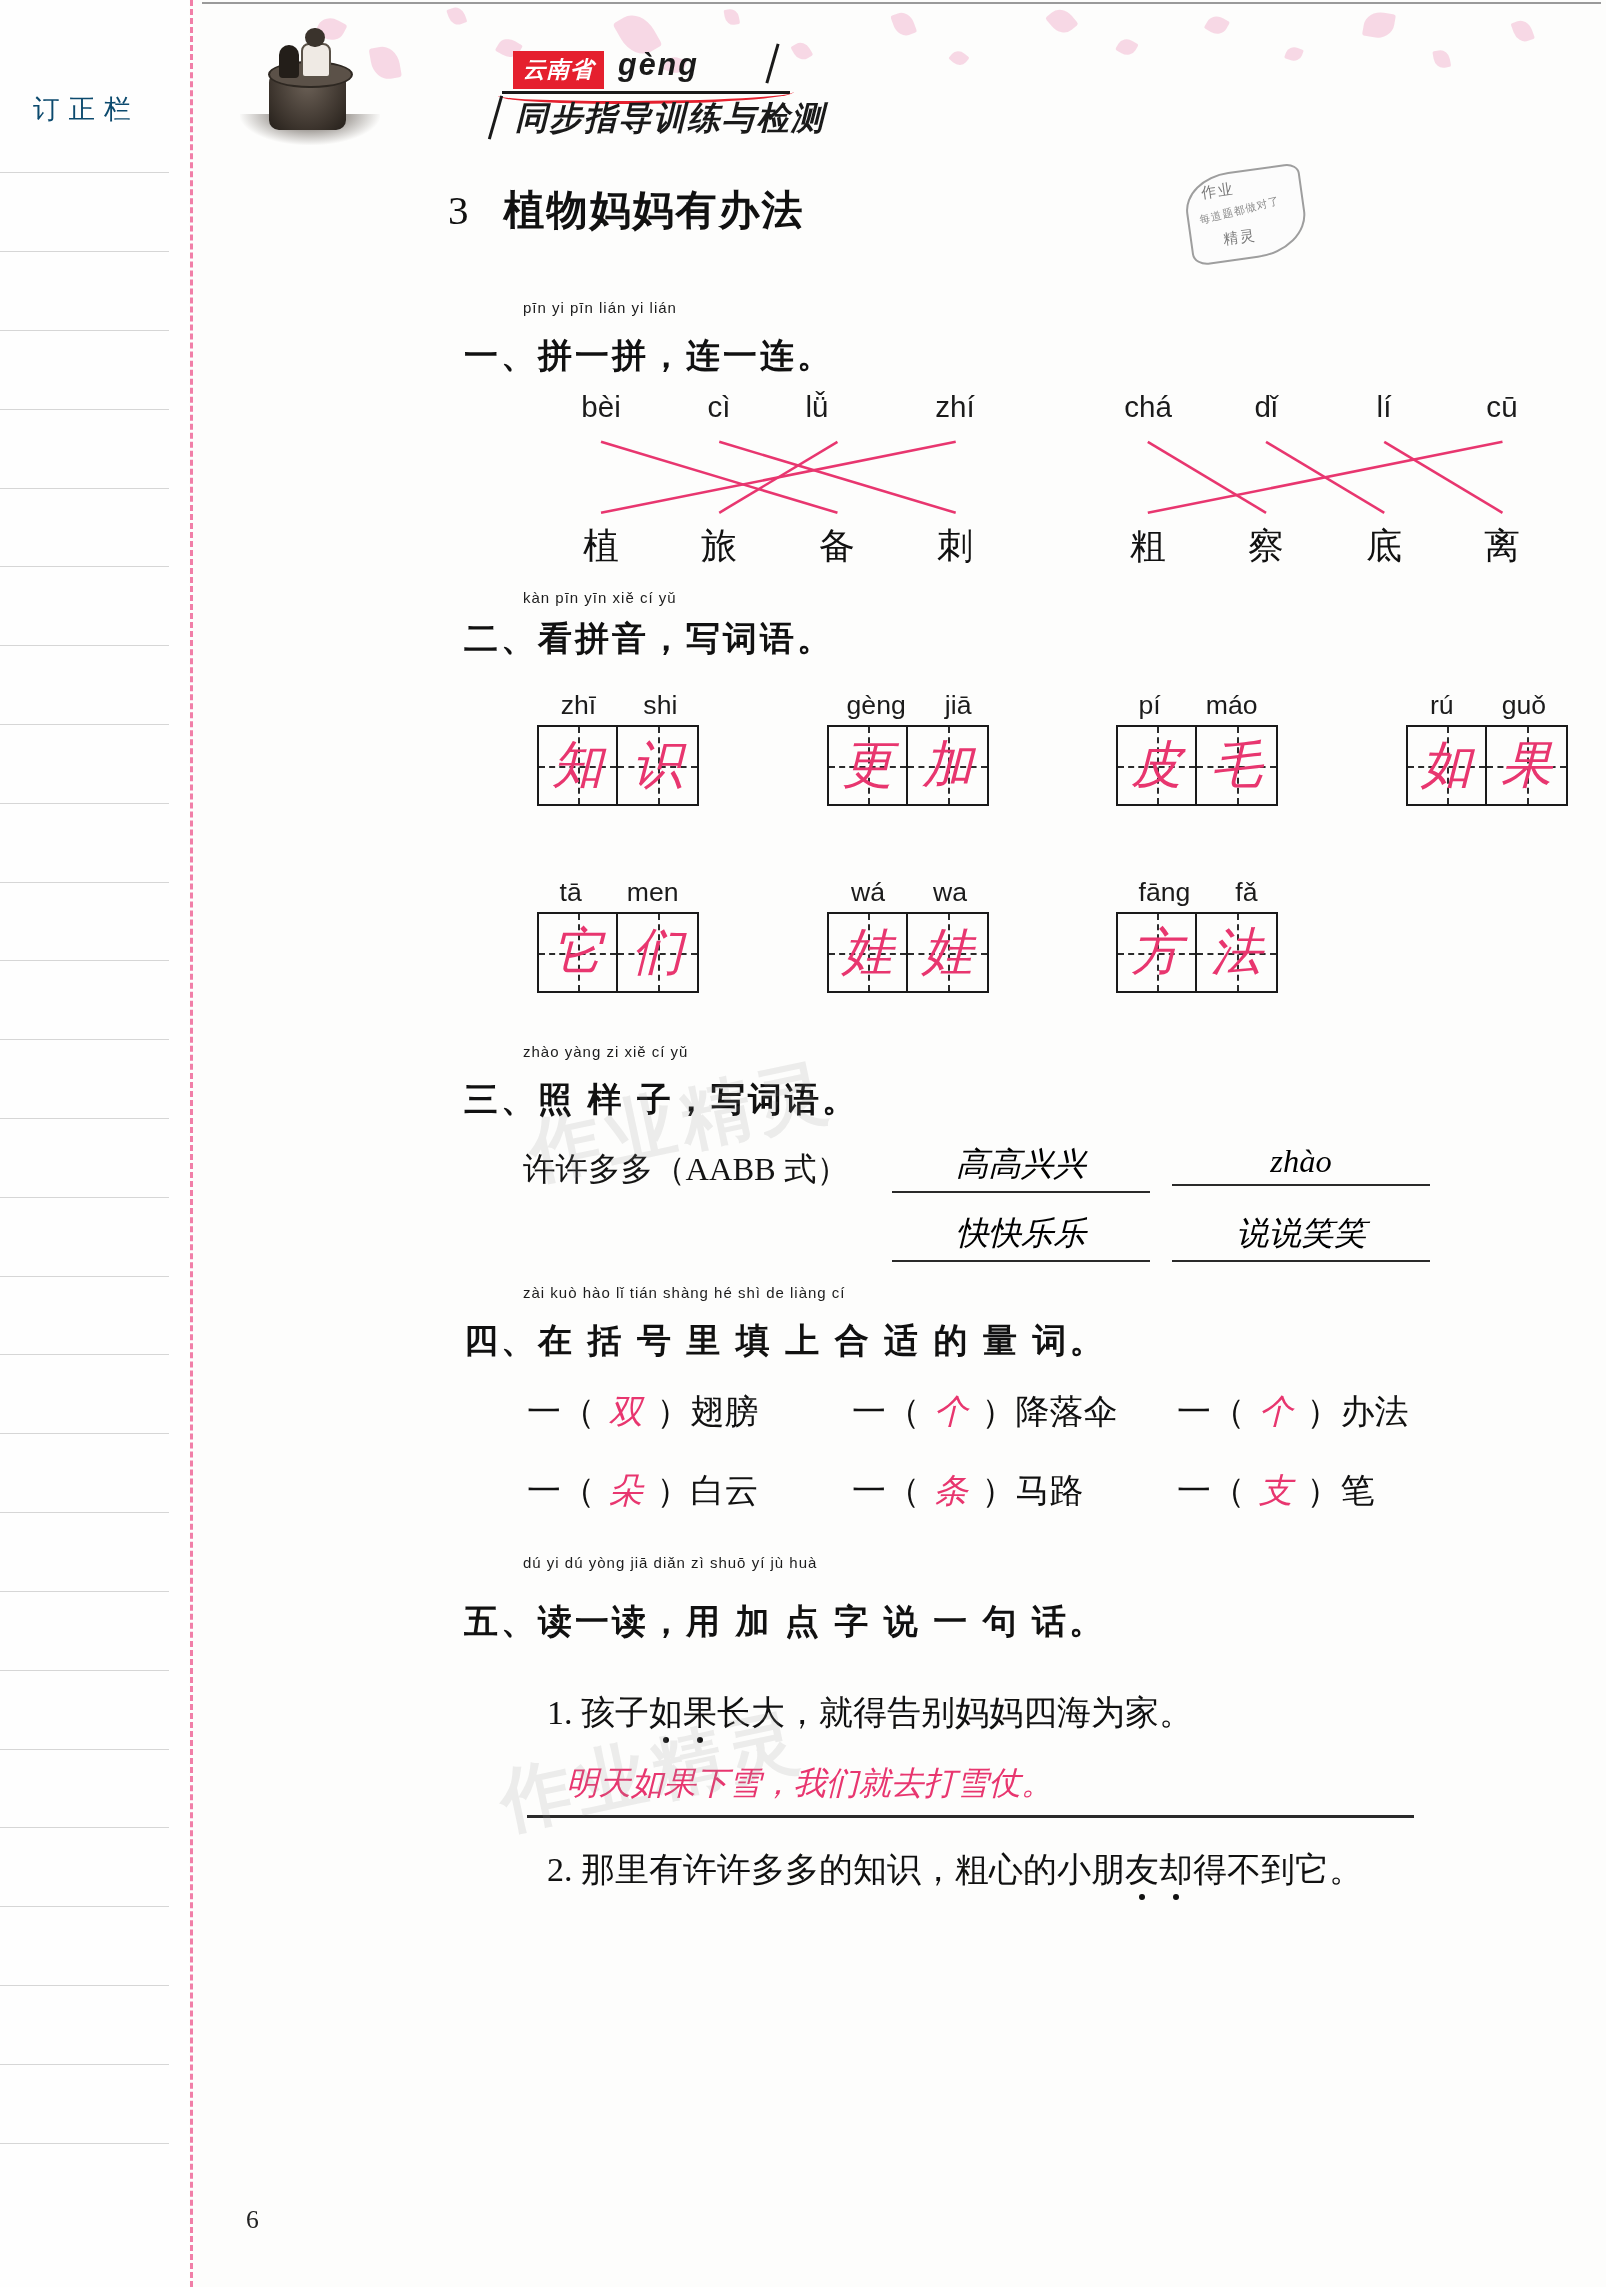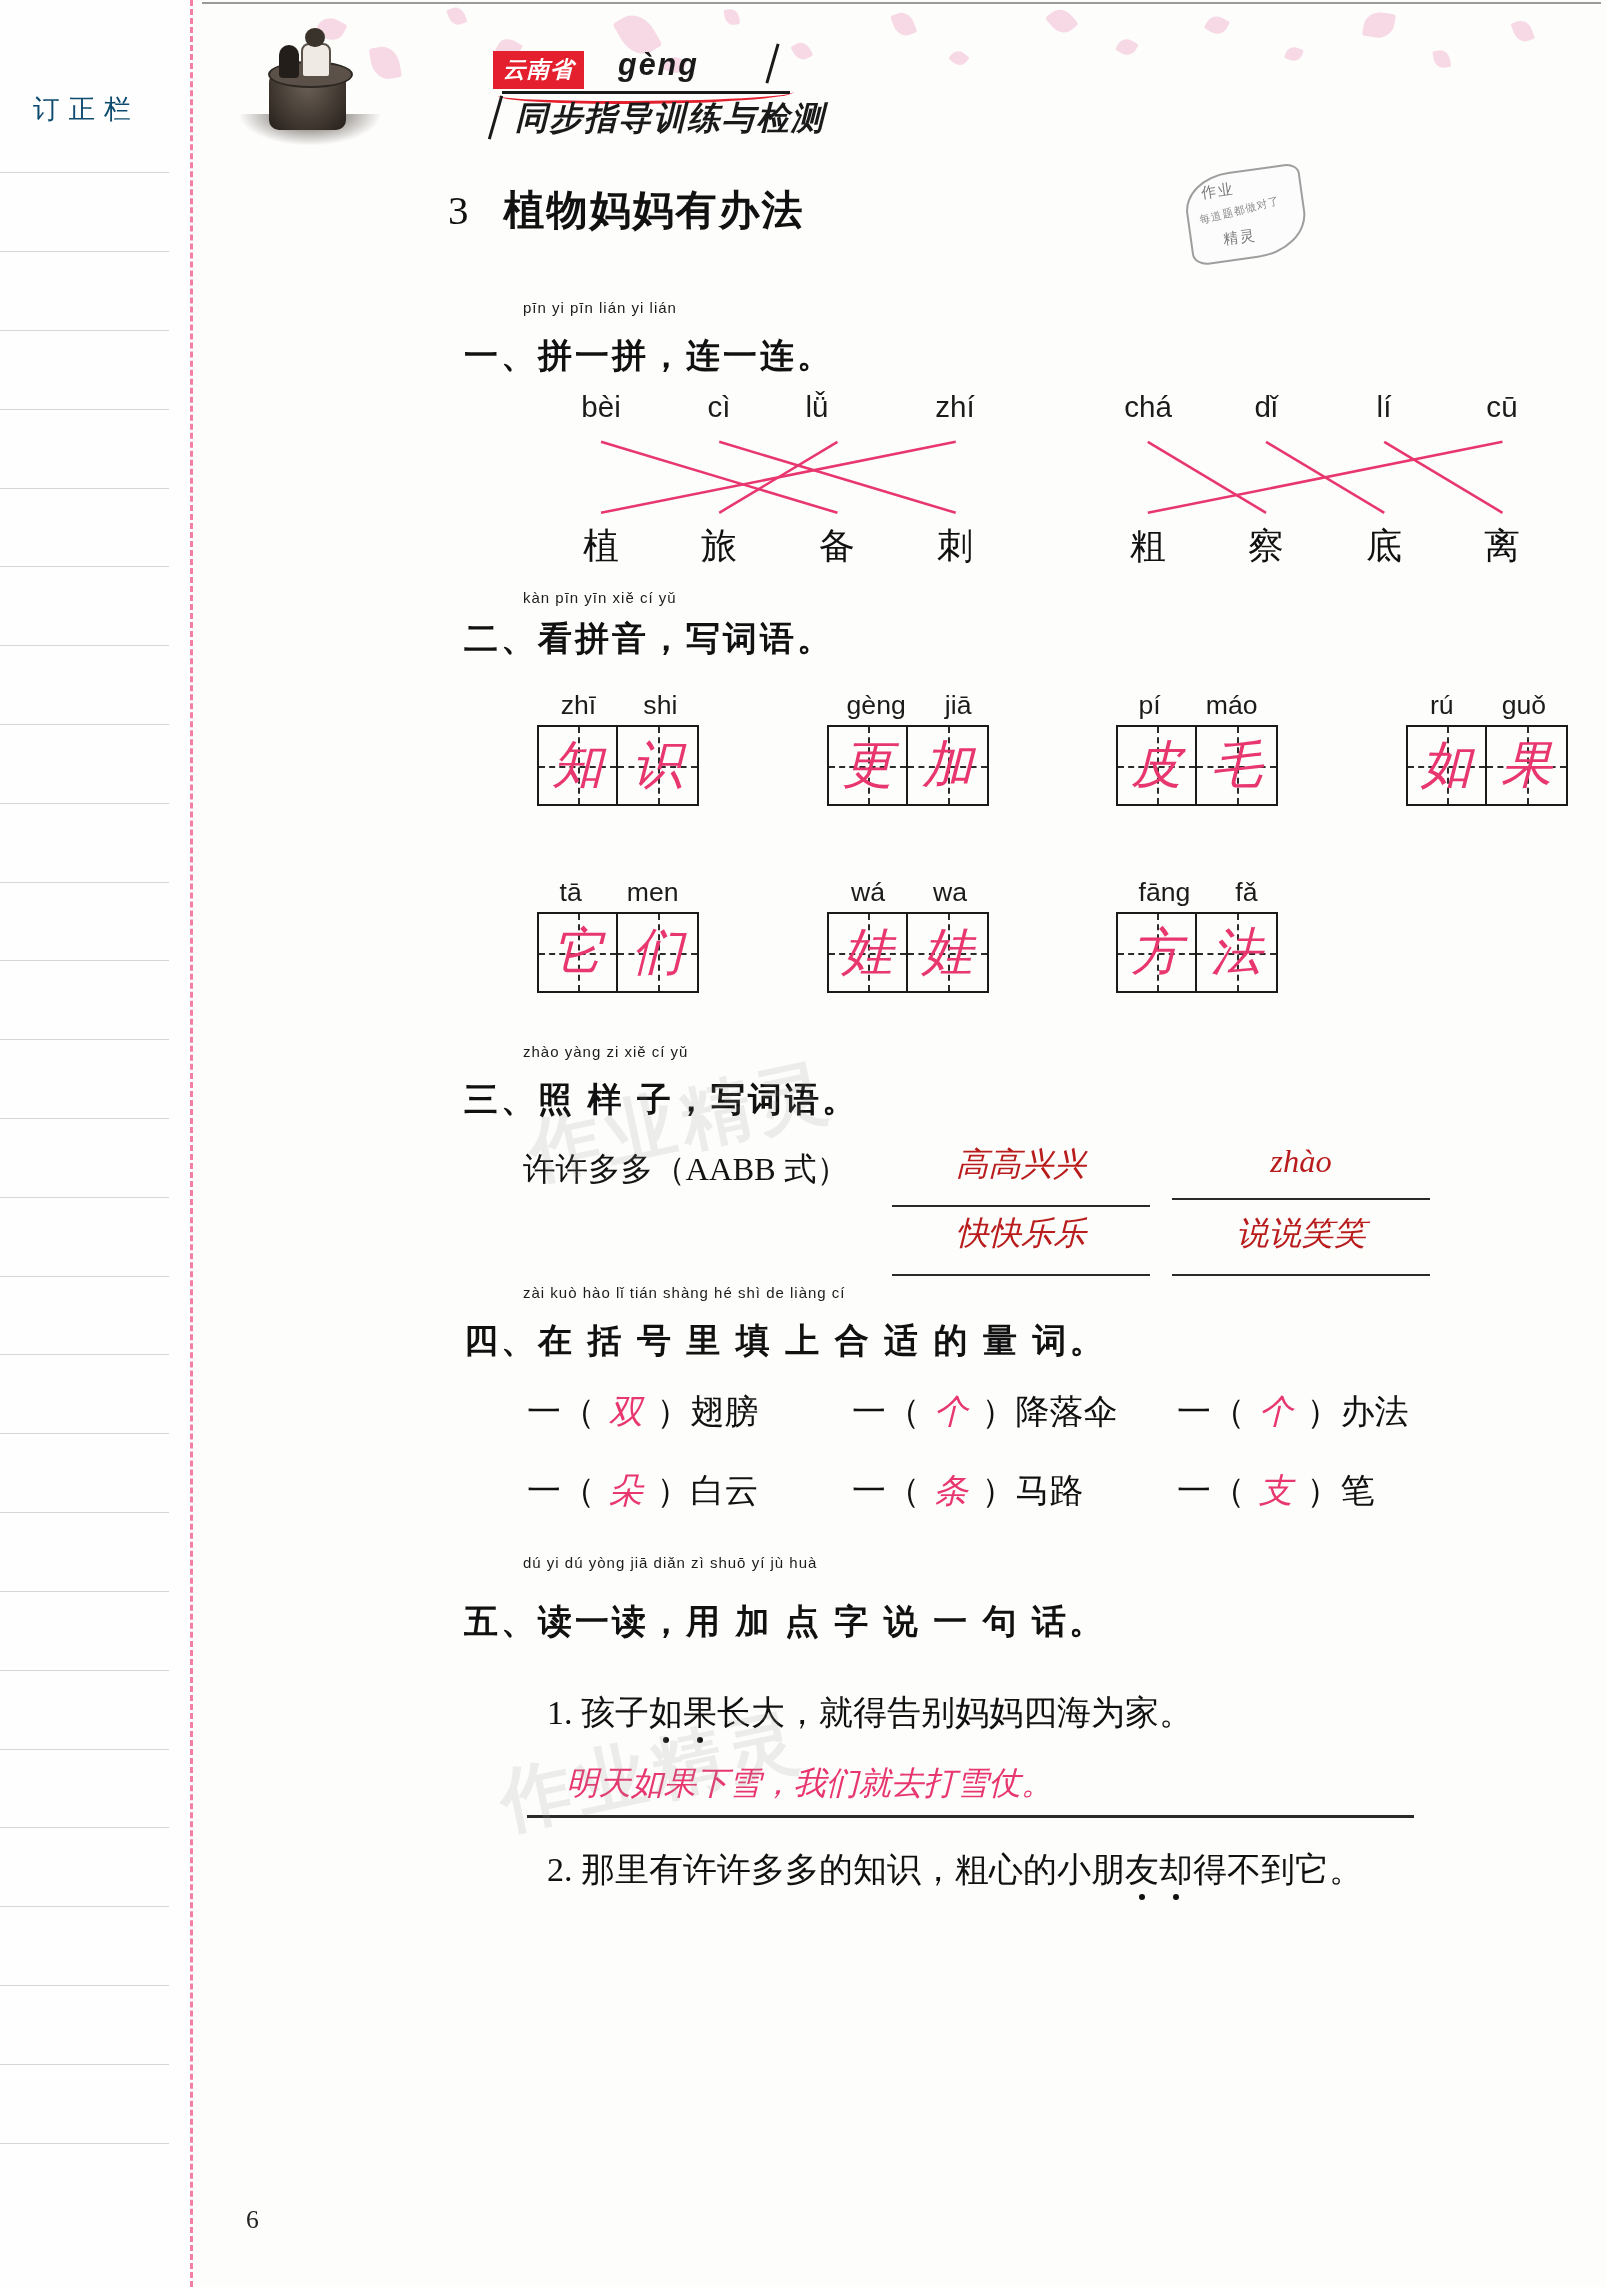--- a/index.html
+++ b/index.html
@@ -121,21 +121,21 @@
     border-radius: 9.9px 9.9px 3.9px 3.9px;
   }
   #stump .grass {
     position: absolute;
     left: 3.9px; top: 106px;
     width: 140px; height: 31.5px;
     background: radial-gradient(ellipse at 50% 0%, #4a4139 0%, rgba(74,65,57,0) 72%);
   }
   #brand-red {
     position: absolute;
-    left: 291px;
+    left: 311px;
     top: 51px;
     background: #e5202e;
     color: #ffffff;
     font-family: "Liberation Sans", sans-serif;
     font-weight: bold;
     font-size: 22.7px;
     padding: 3px 9.9px 3.9px 9.9px;
     letter-spacing: 1px;
     font-style: italic;
   }
@@ -361,24 +361,24 @@
     font-size: 32.5px;
     color: #141414;
     white-space: nowrap;
   }
   .aabb-answer {
     position: absolute;
     width: 258px;
     text-align: center;
     font-family: "Liberation Serif", serif;
     font-size: 32.5px;
-    color: #b91c1c;
+    color: #000000;
     font-style: italic;
     border-bottom: 2px solid #2a2a2a;
-    padding-bottom: 18px;
+    padding-bottom: 4px;
     white-space: nowrap;
   }
 
   
   .mw-row {
     position: absolute;
     white-space: nowrap;
     font-family: Liberation Serif, serif;
     font-size: 34px;
     color: #111111;

